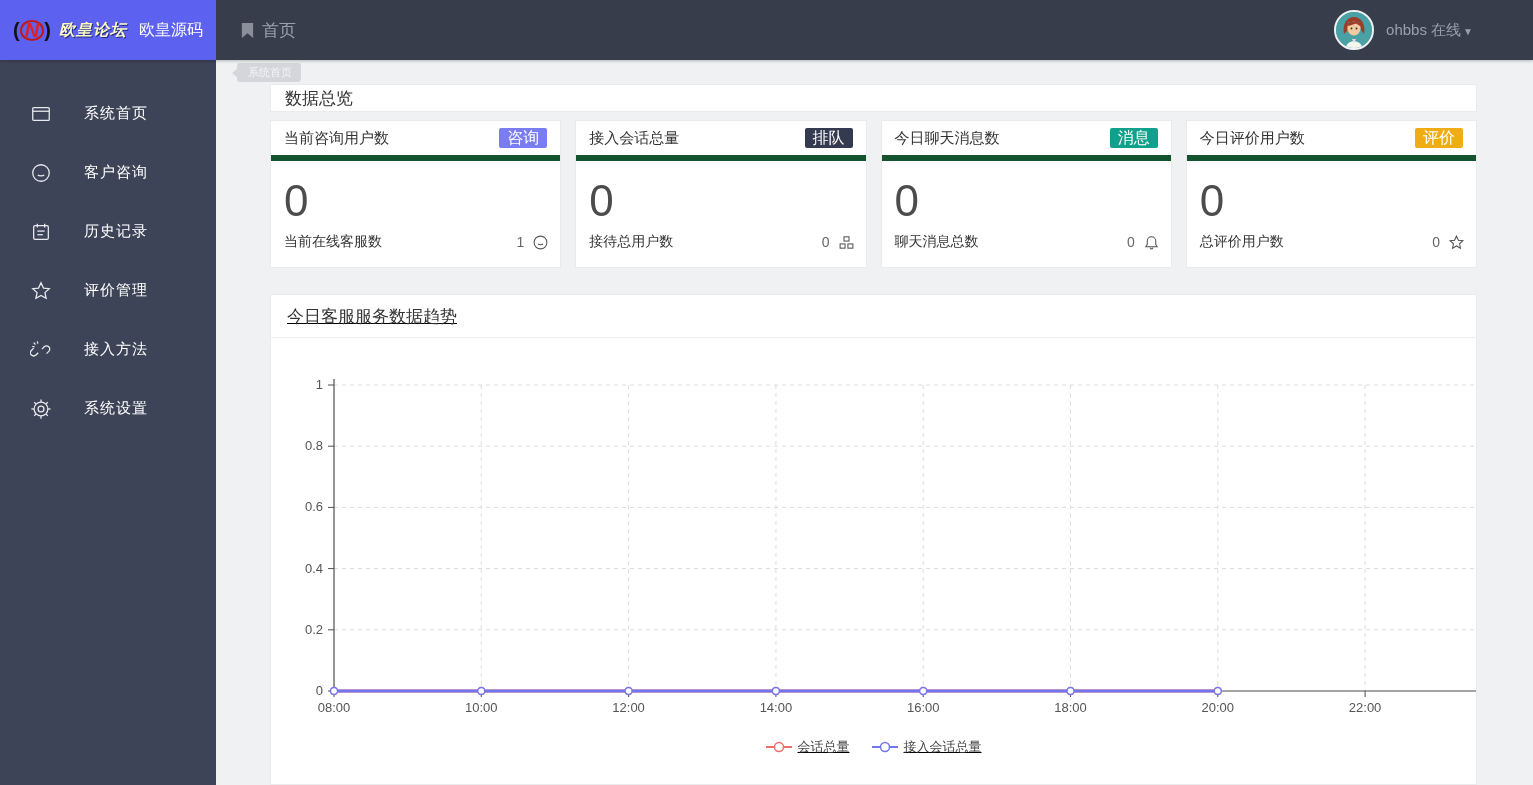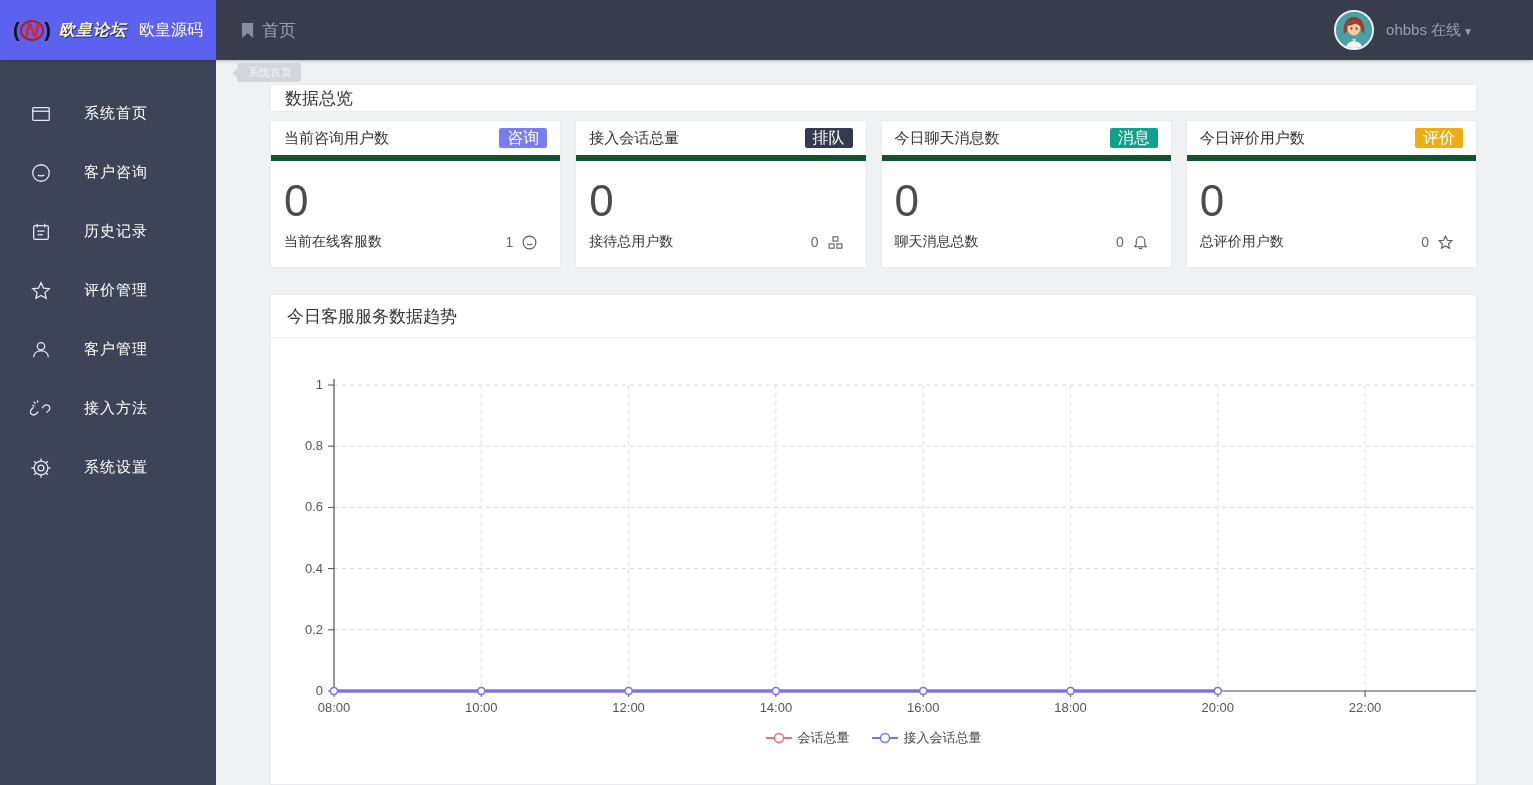--- a/index.html
+++ b/index.html
@@ -45,30 +45,30 @@
   .titlebar { height:28px; display:flex; align-items:center; }
   .titlebar .t { font-size:17px; color:#333; margin-left:14px; }
 
   .cards-row { margin:8px 56px 0 54px; display:flex; gap:14px; }
   .stat-card { flex:1; height:148px; background:#fff; border:1px solid #ebebee; }
   .card-head { height:40px; display:flex; align-items:center; justify-content:space-between;
     padding:0 13px; border-bottom:6px solid #14532d; }
   .card-title { font-size:15px; color:#333; }
   .badge { font-size:16px; color:#fff; padding:3px 8px; border-radius:2px; line-height:14px; }
   .card-value { font-size:44px; color:#4c4c4c; padding:14px 0 0 13px; line-height:52px; font-weight:400; }
-  .card-foot { display:flex; align-items:center; justify-content:space-between; padding:6px 22px 0 13px; }
+  .card-foot { display:flex; align-items:center; justify-content:space-between; padding:6px 11px 0 13px; }
   .foot-label { font-size:14px; color:#333; }
   .foot-right { display:flex; align-items:center; gap:8px; font-size:14px; color:#666; }
   .foot-right svg { width:17px; height:17px; stroke:#555; fill:none; stroke-width:1.5; }
 
-  .chart-panel { margin:26px 56px 0 54px; background:#fff; border:1px solid #ebebee; height:491px; }
+  .chart-panel { margin:26px 56px 0 54px; background:#fff; border:1px solid #ebebee; height:491px;text-decoration:underline; }
   .chart-titlebar { height:43px; display:flex; align-items:center; border-bottom:1px solid #f0f0f2; }
   .chart-titlebar .t { font-size:17px; color:#333; margin-left:16px; }
   .chart-wrap { padding-top:10px; }
-  .legend { display:flex; justify-content:center; gap:22px; margin-top:5px; }
+  .legend { display:flex; justify-content:center; gap:22px; margin-top:14px; }
   .legend-item { display:flex; align-items:center; gap:6px; cursor:pointer; font-size:13px; color:#444; }
 </style>
 </head>
 <body>
 
 <div class="topbar">
   <div class="logo-block">
     <span class="logo-mark">(<span class="n">N</span>)</span>
     <span class="logo-forum">欧皇论坛</span>
     <span class="logo-title">欧皇源码</span>
@@ -127,28 +127,20 @@
           <line x1="8" y1="15" x2="14" y2="15"></line>
         </svg></span>
     <span class="lbl">历史记录</span>
   </div>
   <div class="side-item">
     <span class="ico">
       <svg viewBox="0 0 24 24">
           <path d="M12 3l2.7 5.8 6.3.7-4.7 4.3 1.3 6.2L12 16.9 6.4 20l1.3-6.2L3 9.5l6.3-.7z"></path>
         </svg></span>
     <span class="lbl">评价管理</span>
-  </div>
-  <div class="side-item">
-    <span class="ico">
-      <svg viewBox="0 0 24 24">
-          <circle cx="12" cy="8" r="4"></circle>
-          <path d="M4 20c0-4.4 3.6-7 8-7s8 2.6 8 7"></path>
-        </svg></span>
-    <span class="lbl">客户管理</span>
   </div>
   <div class="side-item">
     <span class="ico">
       <svg viewBox="0 0 24 24">
           <path d="M9 15l-2.5 2.5a3.5 3.5 0 0 1-5-5L4 10"></path>
           <path d="M15 9l2.5-2.5a3.5 3.5 0 0 1 5 5L20 14" transform="translate(-2,2)"></path>
           <line x1="4" y1="4" x2="6" y2="6"></line>
           <line x1="8" y1="2.5" x2="8.5" y2="5"></line>
           <line x1="2.5" y1="8" x2="5" y2="8.5"></line>
         </svg></span>

